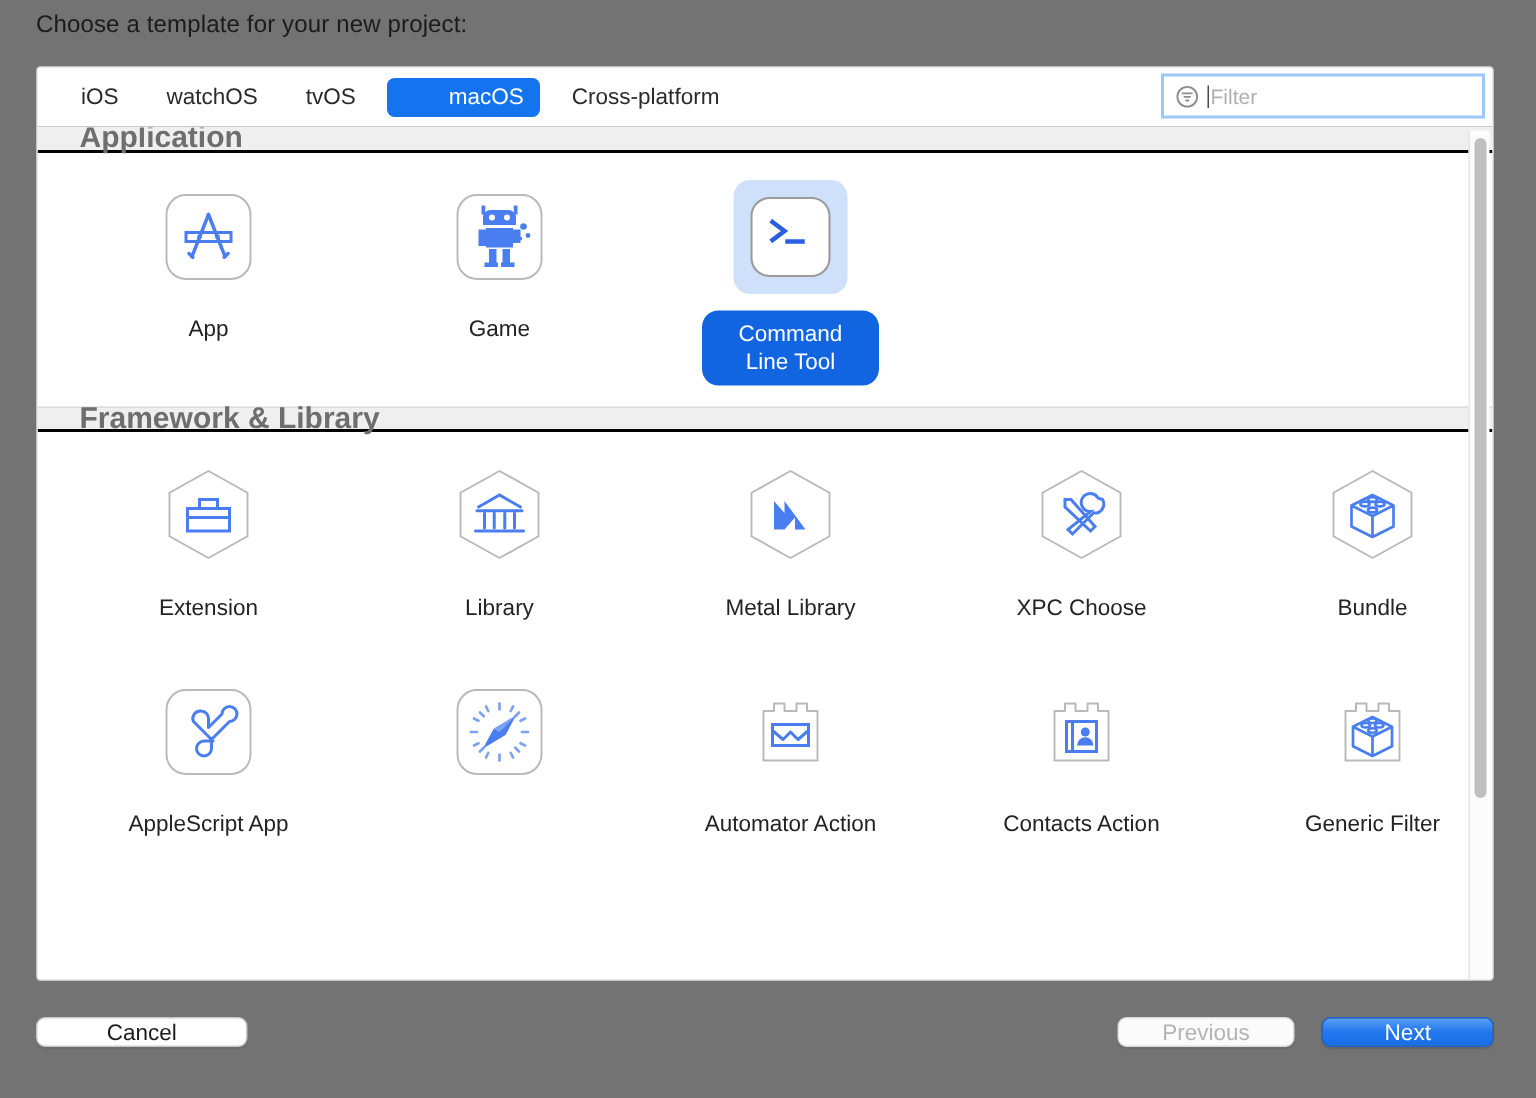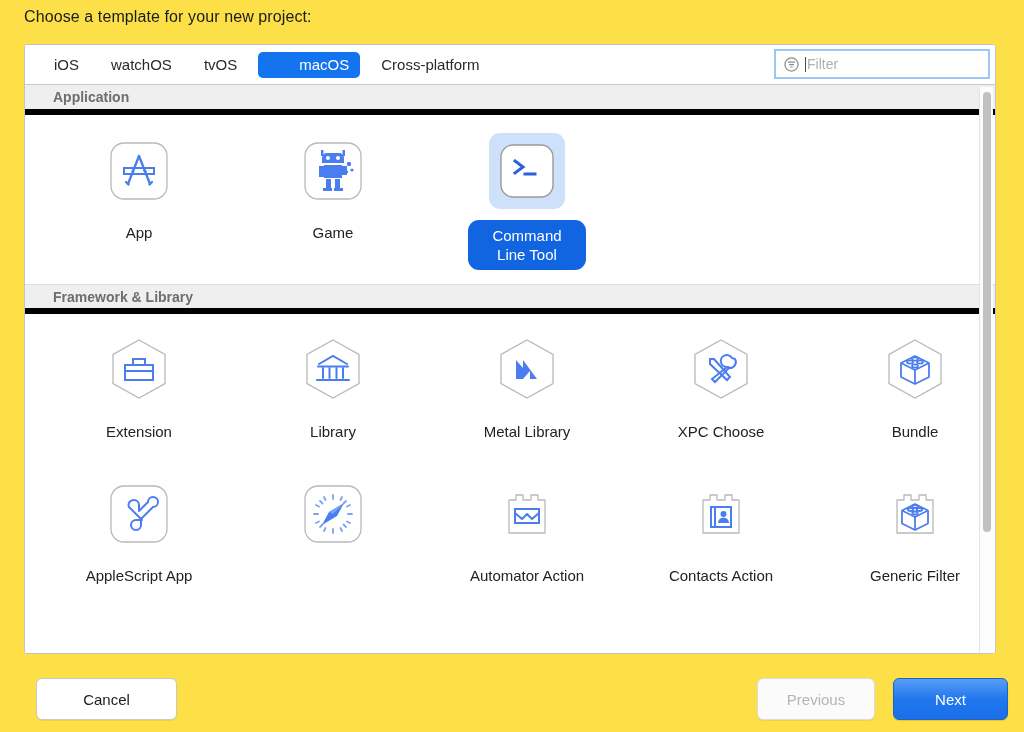--- a/index.html
+++ b/index.html
@@ -6,21 +6,21 @@
     margin: 0; padding: 0;
     width: 1024px; height: 732px;
     background: #ececec;
     font-family: "Liberation Sans", sans-serif;
     -webkit-font-smoothing: antialiased;
     overflow: hidden;
   }
   .dialog {
     position: relative;
     width: 1024px; height: 732px;
-    background: #fde047;
+    background: #737373;
   }
   .prompt {
     position: absolute;
     left: 24px; top: 8px;
     font-size: 16px;
     color: #1b1b1b;
     letter-spacing: 0.1px;
   }
   
   .panel {
@@ -82,29 +82,29 @@
     line-height: 16px;
   }
   
   .scrollarea {
     position: relative;
     height: 568px;
     overflow: hidden;
     background: #ffffff;
   }
   .section-header {
-    height: 30px;
+    height: 17px;
     background: #efefef;
-    border-bottom: 6px solid #000000;
+    border-bottom: 2px solid #000000;
     border-top: 1px solid #dcdcdc;
     display: flex;
     align-items: center;
     padding-left: 28px;
     box-sizing: border-box;
-    font-size: 14px;
+    font-size: 20px;
     font-weight: bold;
     color: #6e6e6e;
   }
   .section-header.first { border-top: none; }
   .grid {
     display: flex;
     padding: 18px 0 14px 0;
   }
   .cell {
     width: 191px;
@@ -150,32 +150,31 @@
   .scroll-thumb {
     position: absolute;
     left: 3px; top: 5px;
     width: 8px; height: 440px;
     background: #c0c0c0;
     border-radius: 4px;
   }
   
   .btn {
     position: absolute;
-    height: 42px;
+    height: 20px;
     border-radius: 6px;
     font-size: 15px;
     display: flex;
     align-items: center;
     justify-content: center;
     box-sizing: border-box;
     border: 1px solid #c8c8c8;
     background: #ffffff;
     color: #1b1b1b;
     box-shadow: 0 1px 0.5px rgba(0,0,0,0.06);
-    margin-left: 12px;
   }
   .btn-cancel { left: 24px; top: 678px; width: 141px; }
   .btn-prev {
     left: 745px; top: 678px; width: 118px;
     background: #fbfbfb;
     color: #b4b4b4;
     border-color: #dcdcdc;
   }
   .btn-next {
     left: 881px; top: 678px; width: 115px;

